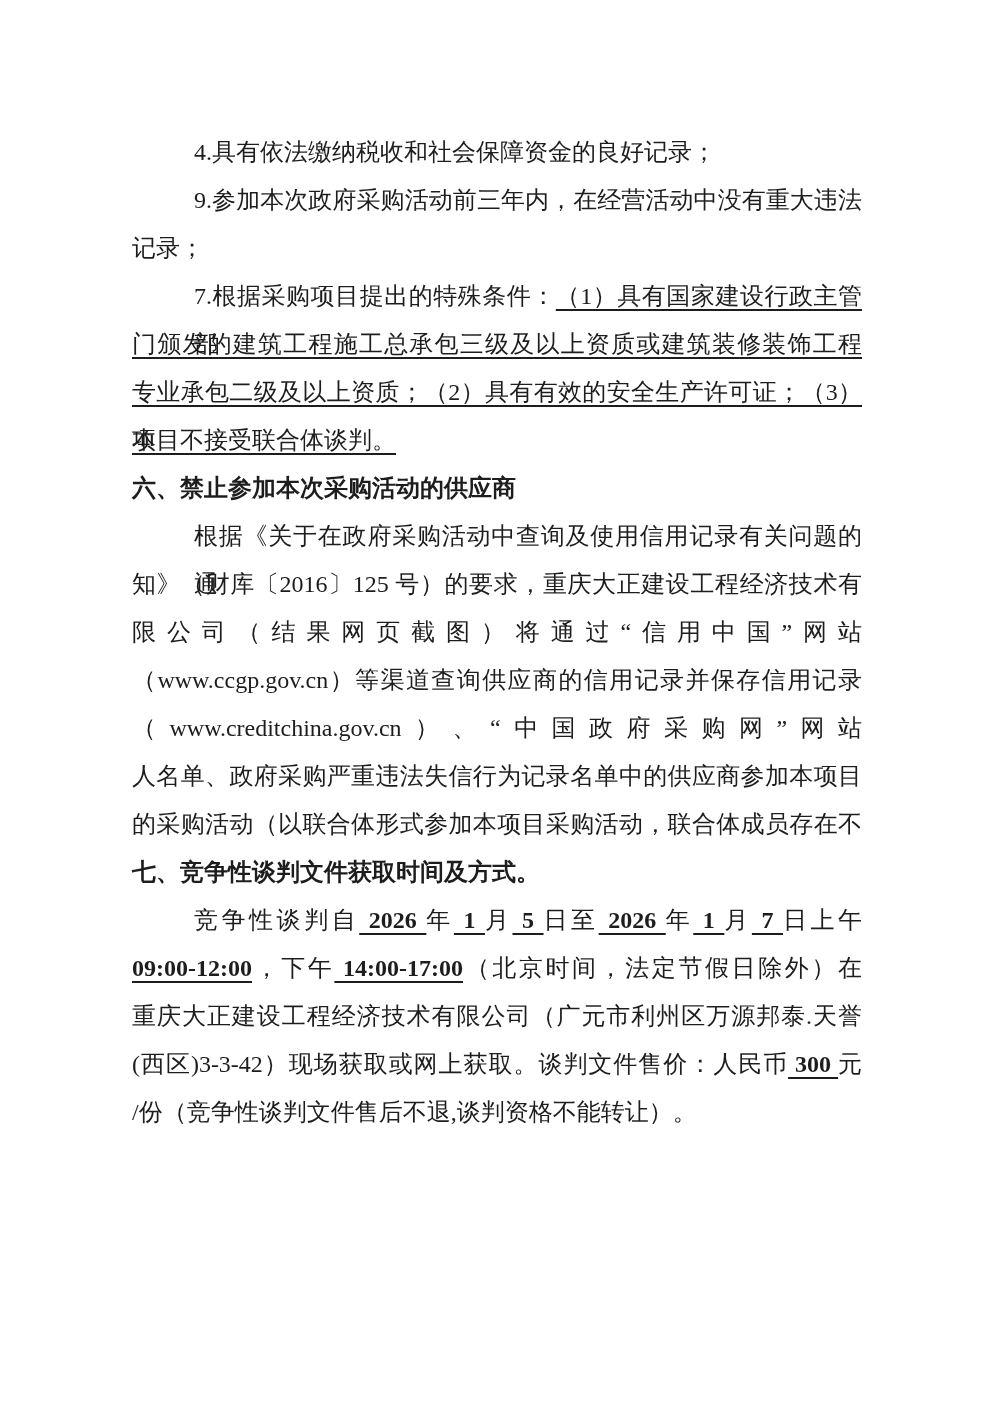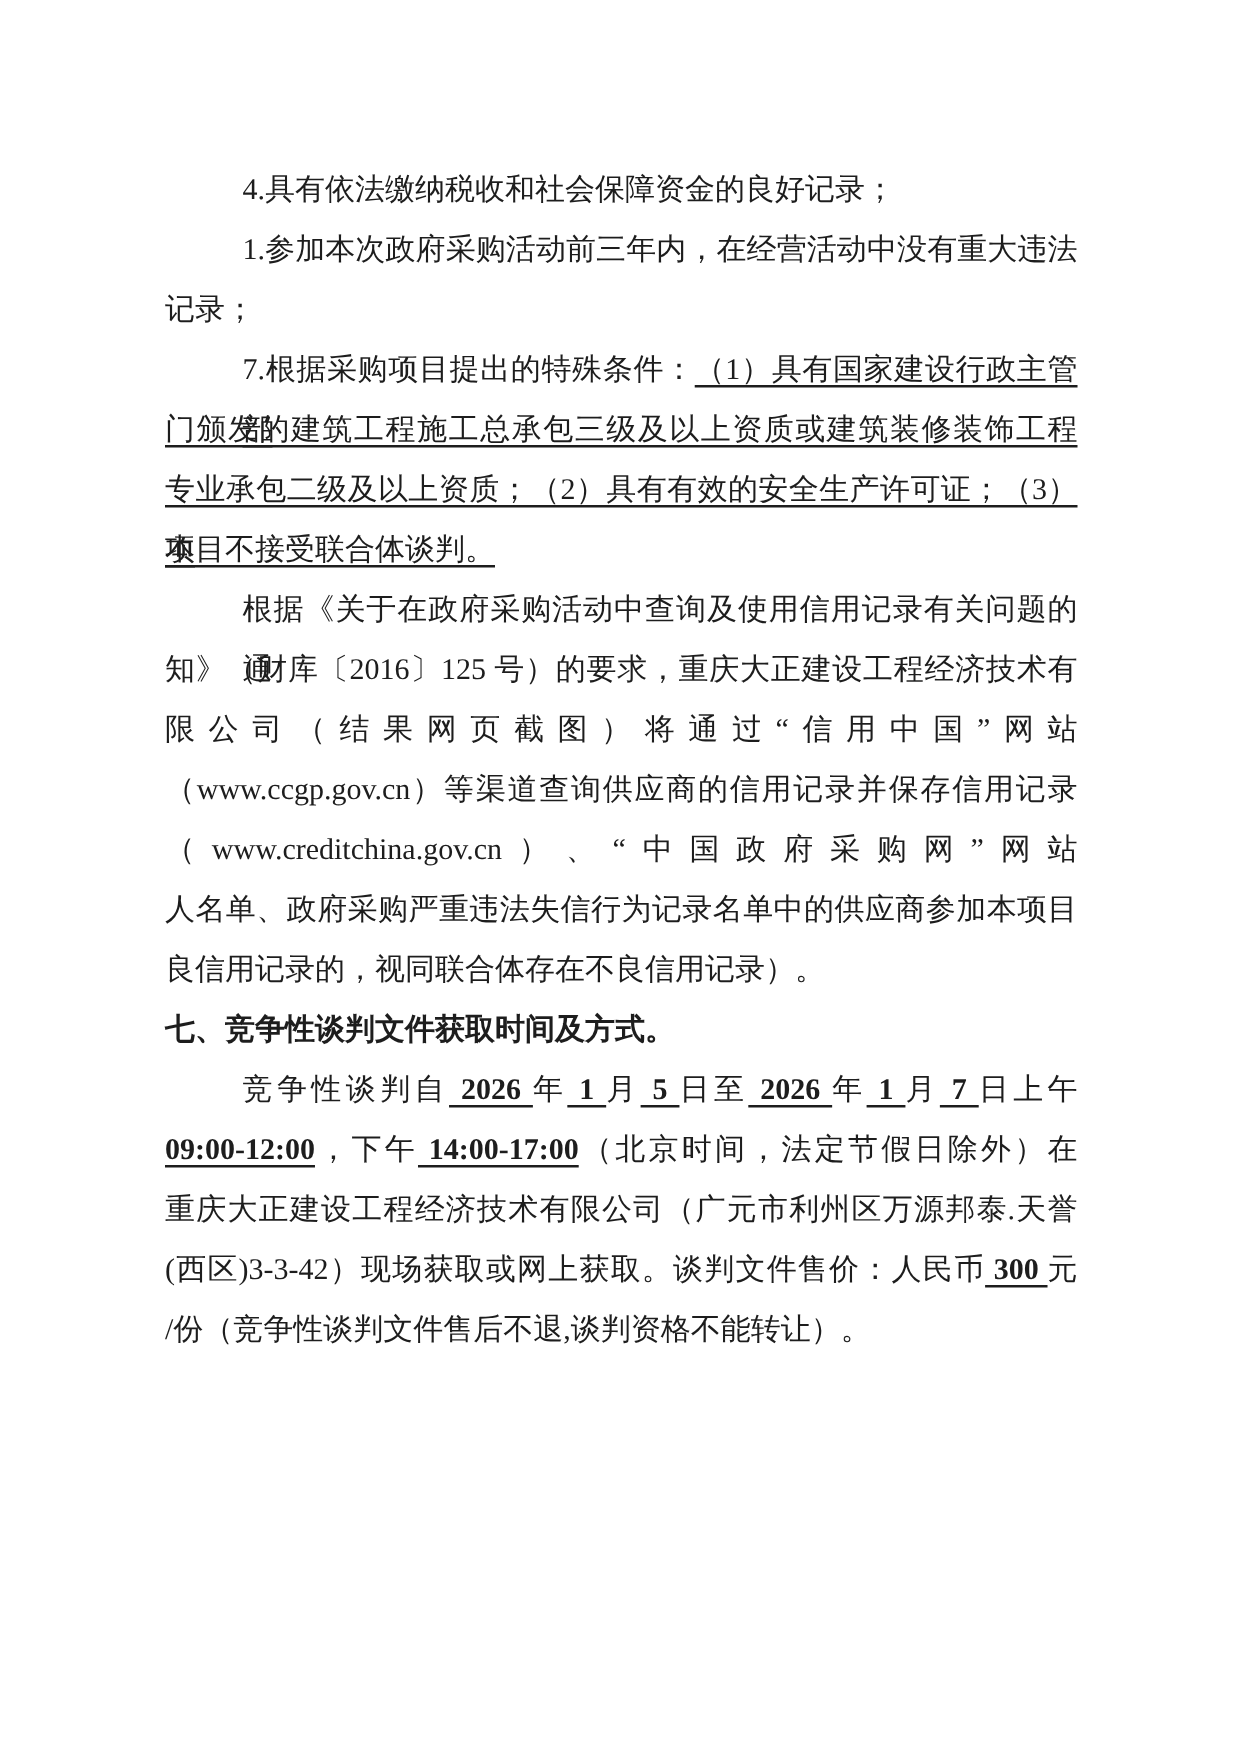--- a/index.html
+++ b/index.html
@@ -52,36 +52,37 @@
   }
 </style>
 </head>
 <body>
 
 <div class="page">
   <div class="content">
 
     <div class="ln ind">4.具有依法缴纳税收和社会保障资金的良好记录；</div>
 
-    <div class="ln ind j">1.参加本次政府采购活动前三年内，在经营活动中没有重大违法</div>
+    <div class="ln ind j">9.参加本次政府采购活动前三年内，在经营活动中没有重大违法</div>
     <div class="ln">记录；</div>
 
 
     <div class="ln ind j"><span>7.根据采购项目提出的特殊条件：</span><span class="u">（1）具有国家建设行政主管部</span></div>
     <div class="ln j u">门颁发的建筑工程施工总承包三级及以上资质或建筑装修装饰工程</div>
     <div class="ln j u">专业承包二级及以上资质；（2）具有有效的安全生产许可证；（3）本</div>
     <div class="ln u">项目不接受联合体谈判。</div>
 
+    <div class="ln hd">六、禁止参加本次采购活动的供应商</div>
     <div class="ln ind j">根据《关于在政府采购活动中查询及使用信用记录有关问题的通</div>
     <div class="ln j">知》（财库〔2016〕125 号）的要求，重庆大正建设工程经济技术有</div>
     <div class="ln j">限公司（结果网页截图）将通过“信用中国”网站</div>
     <div class="ln j">（www.ccgp.gov.cn）等渠道查询供应商的信用记录并保存信用记录</div>
     <div class="ln j">（www.creditchina.gov.cn）、“中国政府采购网”网站</div>
     <div class="ln j">人名单、政府采购严重违法失信行为记录名单中的供应商参加本项目</div>
-    <div class="ln">良信用记录的，视同联合体存在不良信用记录）。</div>
+    <div class="ln j">的采购活动（以联合体形式参加本项目采购活动，联合体成员存在不</div>
 
     <div class="ln hd">七、竞争性谈判文件获取时间及方式。</div>
 
     <div class="ln ind j"><span>竞争性谈判自</span><span class="bu"> 2026 </span><span>年</span><span class="bu"> 1 </span><span>月</span><span class="bu"> 5 </span><span>日至</span><span class="bu"> 2026 </span><span>年</span><span class="bu"> 1 </span><span>月</span><span class="bu"> 7 </span><span>日上午</span></div>
 
     <div class="ln j"><span class="bu">09:00-12:00</span><span>，下午</span><span class="bu"> 14:00-17:00</span><span>（北京时间，法定节假日除外）在</span></div>
 
     <div class="ln j">重庆大正建设工程经济技术有限公司（广元市利州区万源邦泰.天誉</div>
 
     <div class="ln j"><span>(西区)3-3-42）现场获取或网上获取。谈判文件售价：人民币</span><span class="bu"> 300 </span><span>元</span></div>

